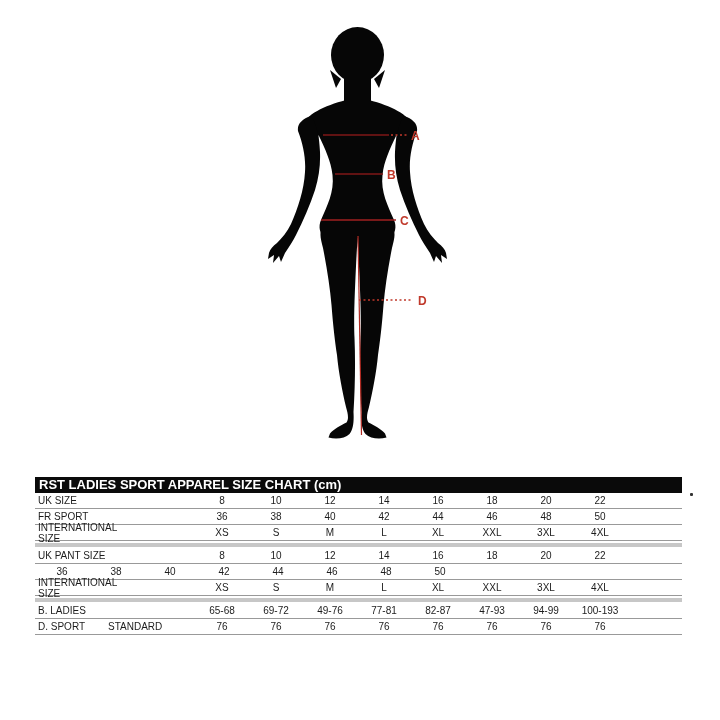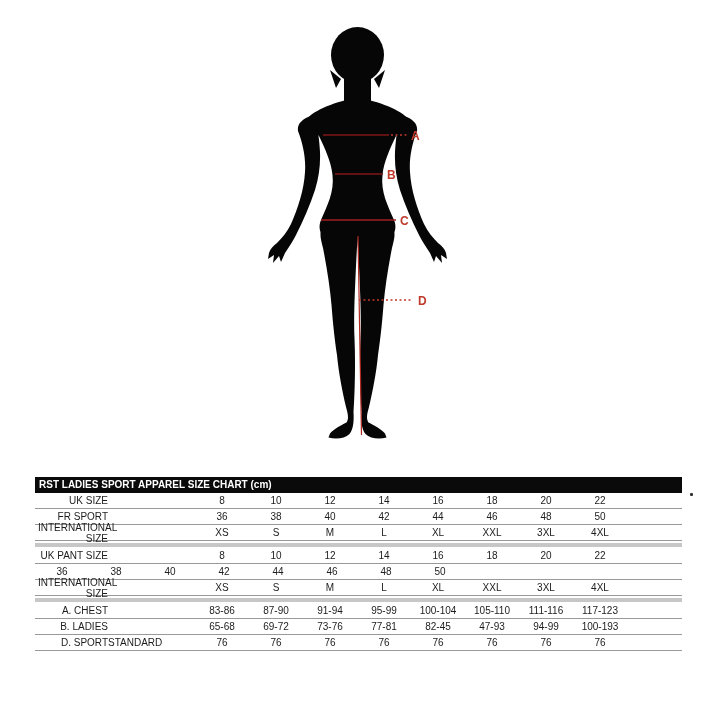--- a/index.html
+++ b/index.html
@@ -3,28 +3,28 @@
 <meta charset="utf-8">
 <style>
   html,body{margin:0;padding:0;}
   body{
     width:720px;height:720px;background:#ffffff;position:relative;overflow:hidden;
     font-family:"Liberation Sans",sans-serif;
   }
   .figure-wrap{position:absolute;left:0;top:0;width:720px;height:470px;}
   .size-table{position:absolute;left:35px;top:477px;width:647px;}
   .thead{
-    height:16px;background:#0a0a0a;color:#ffffff;font-size:10px;font-weight:bold;
+    height:16px;background:#0a0a0a;color:#ffffff;font-size:13px;font-weight:bold;
     line-height:16px;padding-left:4px;box-sizing:border-box;
   }
   .trow{
     display:flex;height:16px;box-sizing:border-box;border-bottom:1px solid #999999;
     align-items:center;font-size:10px;color:#1c1c1c;
   }
-  .lab{width:160px;display:flex;padding-left:3px;box-sizing:border-box;text-align:right;}
+  .lab{width:160px;display:flex;padding-left:3px;box-sizing:border-box;}
   .lab .main{width:70px;}
   .lab .sub{}
   .cell{width:54px;text-align:center;}
   .band{height:4px;background:#c7c7c7;margin:1.5px 0;}
   .page-dot{
     position:absolute;left:690px;top:493px;width:3px;height:3px;background:#333333;
     border-radius:1px;
   }
   svg text{font-family:"Liberation Sans",sans-serif;font-weight:bold;font-size:12px;}
 </style>
@@ -206,40 +206,27 @@
         <div class="cell">M</div>
         <div class="cell">L</div>
         <div class="cell">XL</div>
         <div class="cell">XXL</div>
         <div class="cell">3XL</div>
         <div class="cell">4XL</div>
       </div>
       <div class="band"></div>
       <div class="trow">
         <div class="lab">
-          <span class="main">A. CHEST</span>
-        </div>
-        <div class="cell">83-86</div>
-        <div class="cell">87-90</div>
-        <div class="cell">91-94</div>
-        <div class="cell">95-99</div>
-        <div class="cell">100-104</div>
-        <div class="cell">105-110</div>
-        <div class="cell">111-116</div>
-        <div class="cell">117-123</div>
-      </div>
-      <div class="trow">
-        <div class="lab">
           <span class="main">B. LADIES</span>
         </div>
         <div class="cell">65-68</div>
         <div class="cell">69-72</div>
-        <div class="cell">73-76</div>
+        <div class="cell">49-76</div>
         <div class="cell">77-81</div>
-        <div class="cell">82-45</div>
+        <div class="cell">82-87</div>
         <div class="cell">47-93</div>
         <div class="cell">94-99</div>
         <div class="cell">100-193</div>
       </div>
       <div class="trow">
         <div class="lab">
           <span class="main">D. SPORT</span>
           <span class="sub">STANDARD</span>
         </div>
         <div class="cell">76</div>

